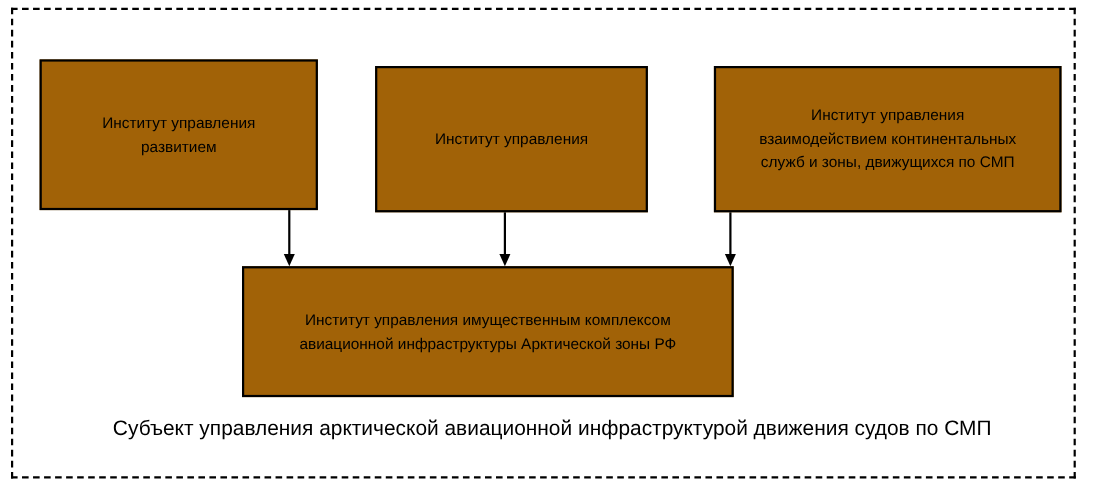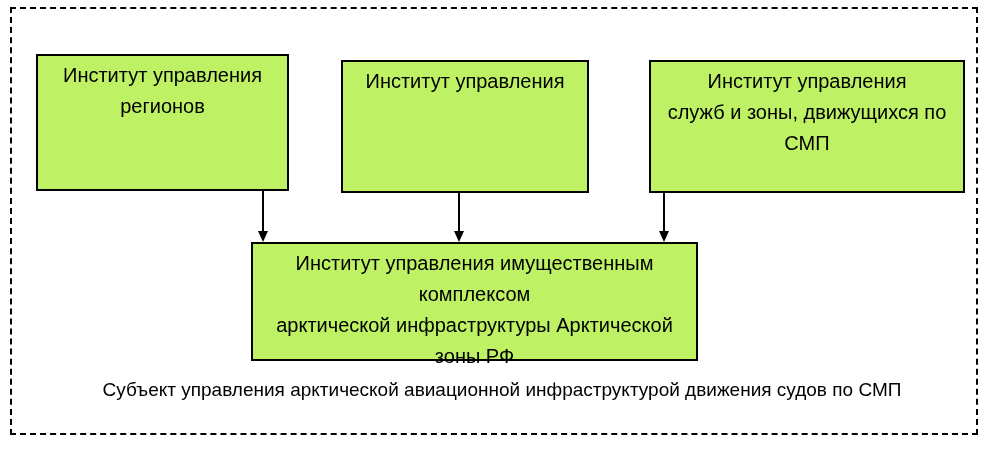--- a/index.html
+++ b/index.html
@@ -20,35 +20,35 @@
     left: 10px;
     top: 7px;
     width: 964px;
     height: 424px;
     border: 2px dashed #000000;
     background: transparent;
   }
   .node {
     position: absolute;
     border: 2px solid #000000;
-    background: #bef264;
+    background: #a16207;
     display: flex;
     flex-direction: column;
     align-items: center;
-    justify-content: flex-start;
+    justify-content: center;
     text-align: center;
-    font-size: 20px;
+    font-size: 14px;
     line-height: 1.55;
     padding: 4px 8px;
     box-sizing: border-box;
   }
   .node-left    { left: 36px;  top: 54px;  width: 253px; height: 137px; }
   .node-middle  { left: 341px; top: 60px;  width: 248px; height: 133px; }
   .node-right   { left: 649px; top: 60px;  width: 316px; height: 133px; }
-  .node-central { left: 251px; top: 242px; width: 447px; height: 119px; }
+  .node-central { left: 220px; top: 242px; width: 447px; height: 119px; }
   .arrow {
     position: absolute;
     width: 12px;
   }
   .arrow-left   { left: 257px; top: 191px; height: 51px; }
   .arrow-middle { left: 453px; top: 193px; height: 49px; }
   .arrow-right  { left: 658px; top: 193px; height: 49px; }
   .arrow .shaft {
     position: absolute;
     left: 5px;
@@ -78,47 +78,48 @@
 </style>
 </head>
 <body>
 
 <div class="canvas">
 
   <div class="outer-frame"></div>
 
   <div class="node node-left">
     <div>Институт управления</div>
-    <div>регионов</div>
+    <div>развитием</div>
   </div>
 
   <div class="node node-middle">
     <div>Институт управления</div>
   </div>
 
   <div class="node node-right">
     <div>Институт управления</div>
+    <div>взаимодействием континентальных</div>
     <div>служб и зоны, движущихся по СМП</div>
   </div>
 
   <div class="arrow arrow-left">
     <div class="shaft"></div>
     <div class="head"></div>
   </div>
 
   <div class="arrow arrow-middle">
     <div class="shaft"></div>
     <div class="head"></div>
   </div>
 
   <div class="arrow arrow-right">
     <div class="shaft"></div>
     <div class="head"></div>
   </div>
 
   <div class="node node-central">
     <div>Институт управления имущественным комплексом</div>
-    <div>арктической инфраструктуры Арктической зоны РФ</div>
+    <div>авиационной инфраструктуры Арктической зоны РФ</div>
   </div>
 
   <div class="caption">Субъект управления арктической авиационной инфраструктурой движения судов по СМП</div>
 
 </div>
 
 </body></html>

